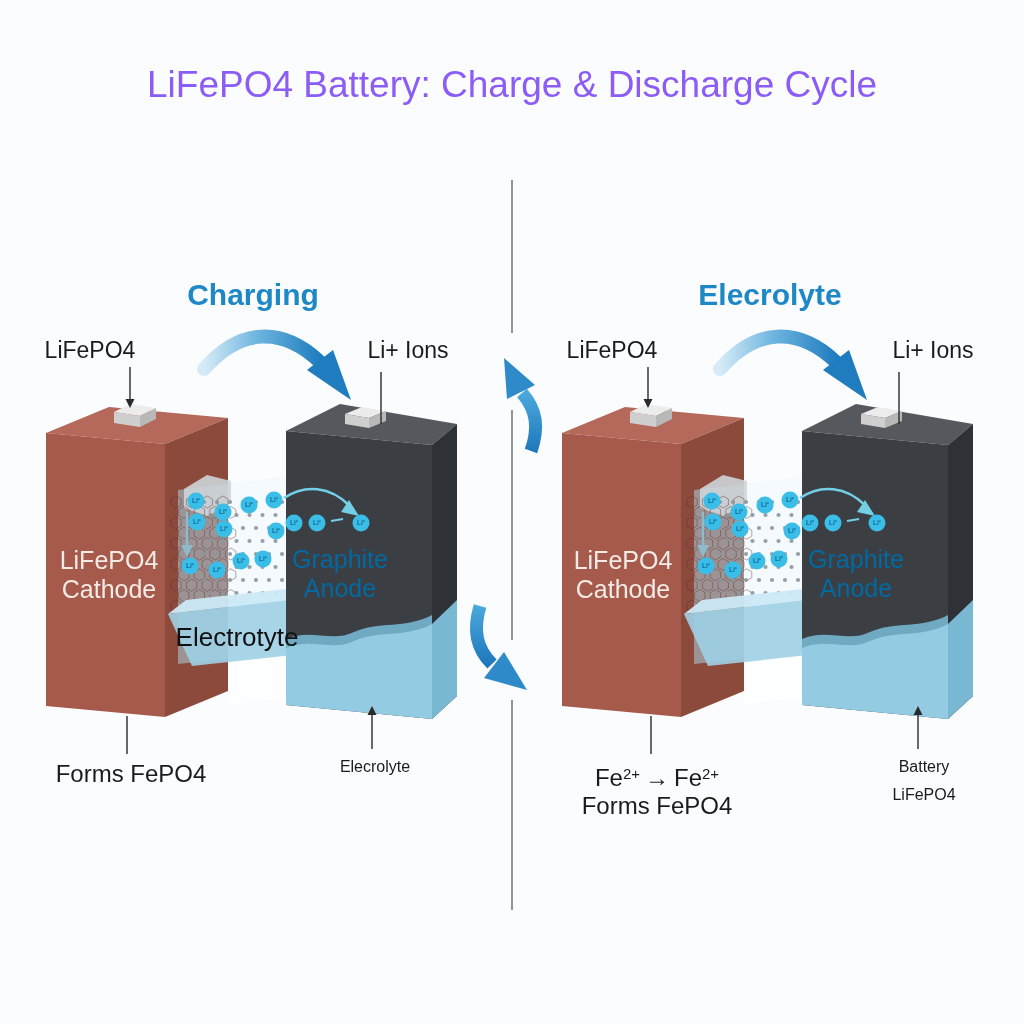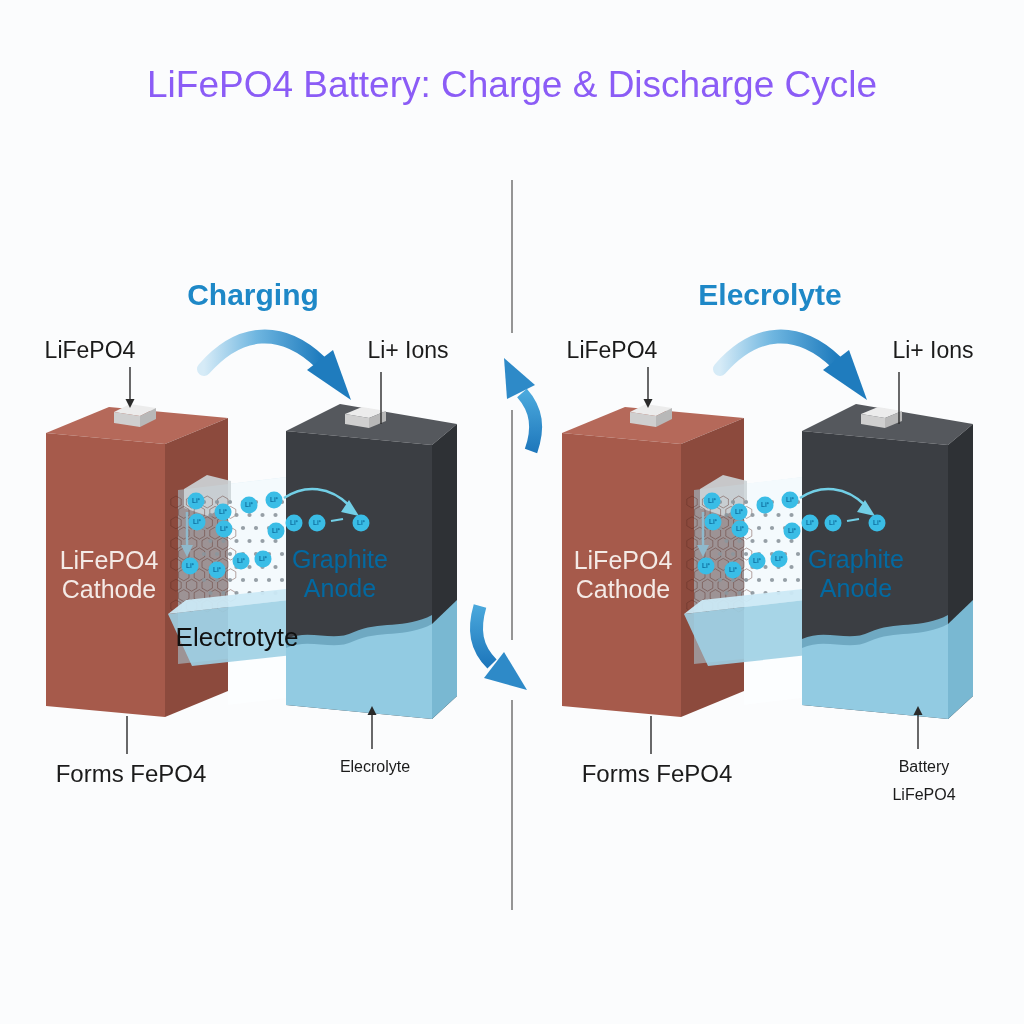--- a/index.html
+++ b/index.html
@@ -441,15 +441,16 @@
   </div>
   <div class="t boxlabel anod p1">
     <div>Graphite</div>
     <div>Anode</div>
   </div>
   <div class="t note p1">
     <div>Battery</div>
     <div>LiFePO4</div>
   </div>
   <div class="t reaction p1">
+    <div><span>Fe</span><span class="sup">2+</span><span class="rarrow">→</span><span>Fe</span><span class="sup">2+</span></div>
     <div>Forms FePO4</div>
   </div>
 </div>
 
 </body></html>

